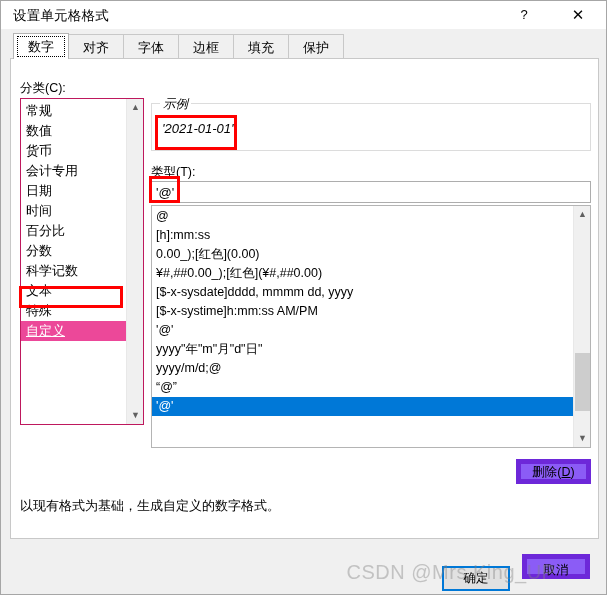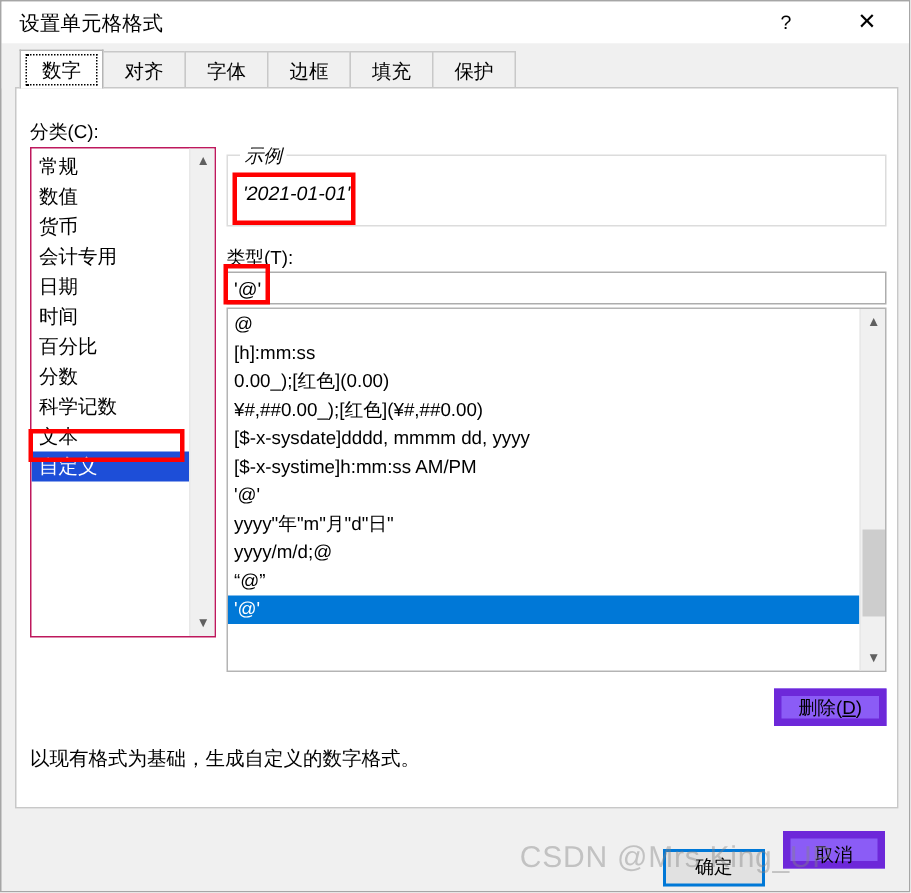--- a/index.html
+++ b/index.html
@@ -145,22 +145,23 @@
     height: 20px;
     line-height: 20px;
     padding-left: 5px;
     font-size: 13px;
     white-space: nowrap;
     cursor: default;
     user-select: none;
     color: #000;
   }
   .cat-item.selected {
-    background: #1d4ed8;
+    background: #ec4899;
     color: #ffffff;
+    text-decoration: underline;
   }
 
   
   .vscroll {
     position: absolute;
     top: 0;
     right: 0;
     width: 17px;
     height: 100%;
     background: #f0f0f0;
@@ -393,20 +394,21 @@
         <li class="cat-item">常规</li>
         <li class="cat-item">数值</li>
         <li class="cat-item">货币</li>
         <li class="cat-item">会计专用</li>
         <li class="cat-item">日期</li>
         <li class="cat-item">时间</li>
         <li class="cat-item">百分比</li>
         <li class="cat-item">分数</li>
         <li class="cat-item">科学记数</li>
         <li class="cat-item">文本</li>
+        <li class="cat-item">特殊</li>
         <li class="cat-item selected">自定义</li>
       </ul>
       <div class="vscroll">
         <div class="arrow up">▲</div>
         <div class="arrow down">▼</div>
       </div>
     </div>
 
     <div class="groupbox">
       <span class="groupbox-title">示例</span>

